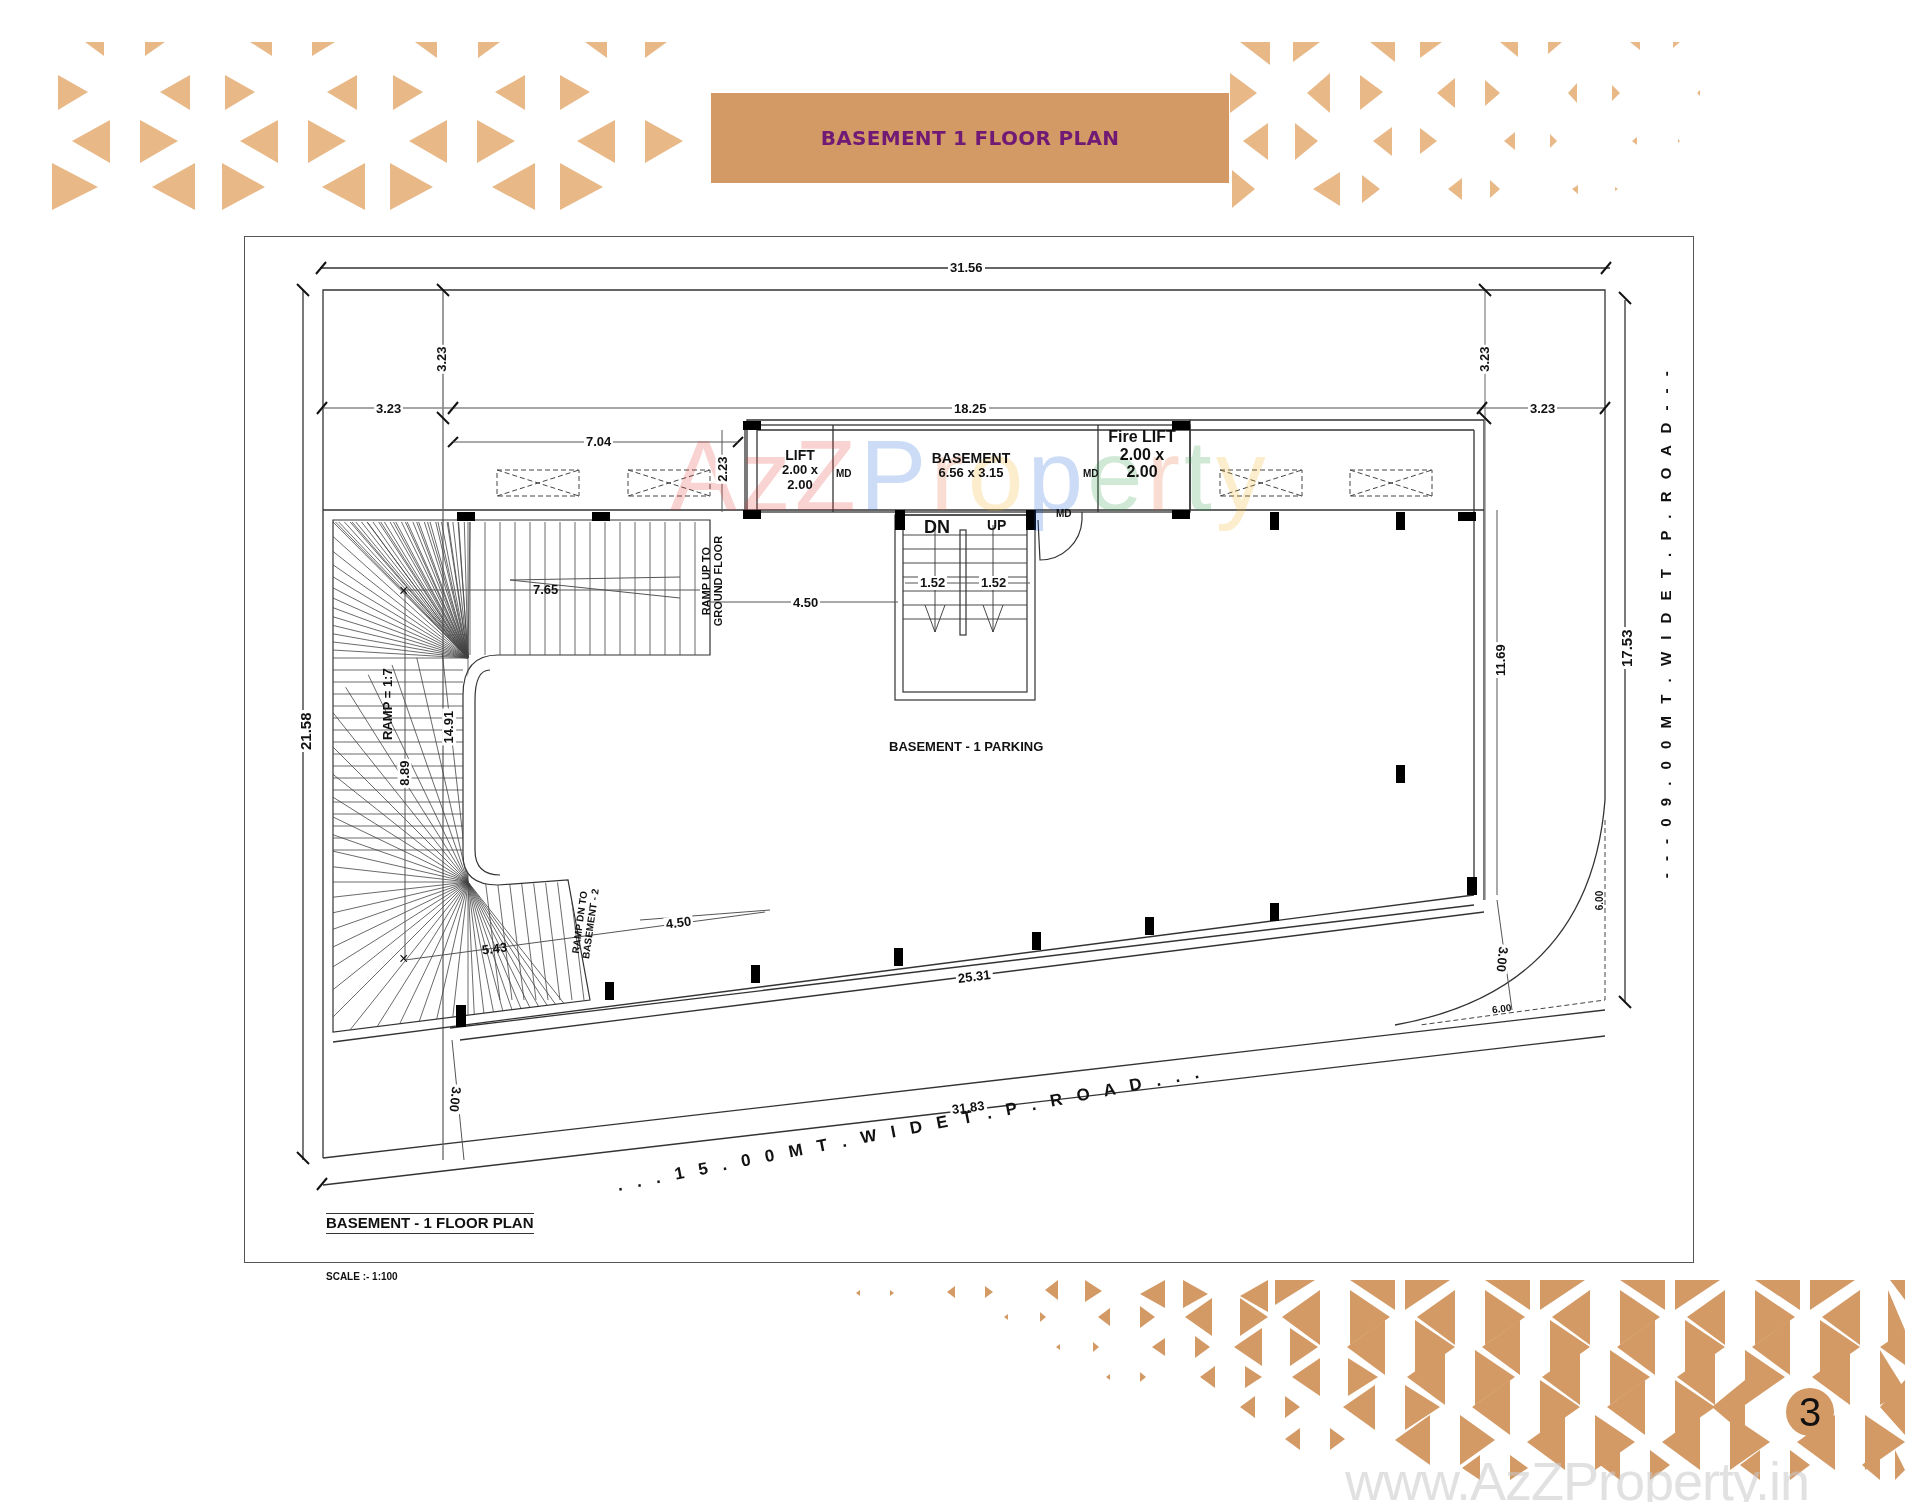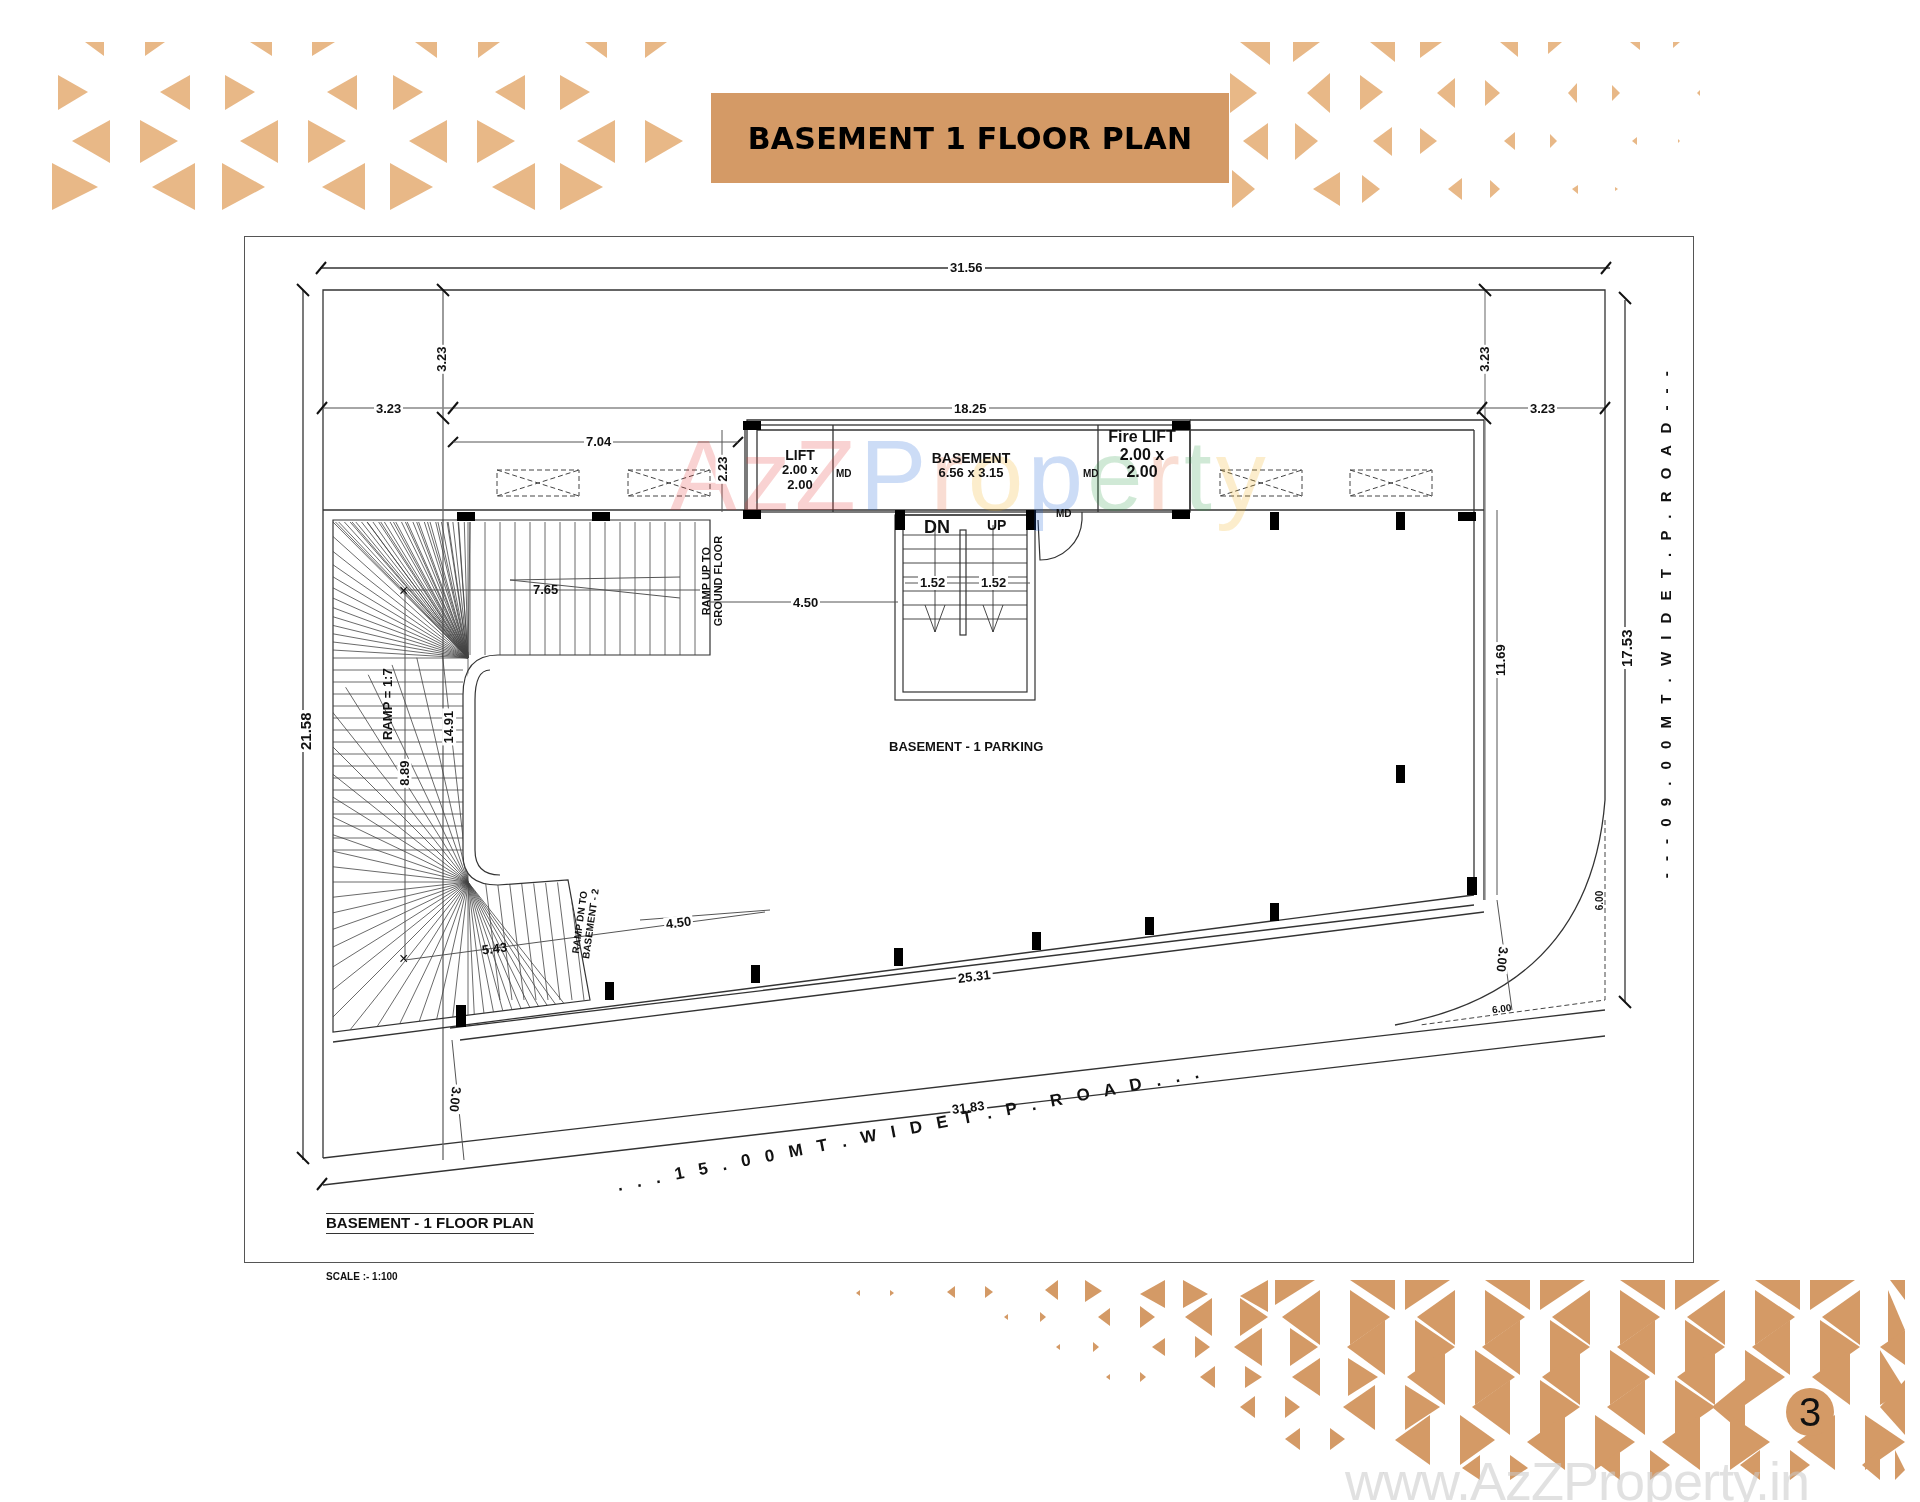--- a/index.html
+++ b/index.html
@@ -1,19 +1,19 @@
 <!DOCTYPE html>
 <html><head>
 <meta charset="utf-8">
 <style>
   html,body{margin:0;padding:0;background:#ffffff;}
   body{width:1920px;height:1502px;position:relative;overflow:hidden;font-family:"Liberation Sans",sans-serif;}
   .pattern{position:absolute;}
   .title-banner{position:absolute;left:711px;top:93px;width:518px;height:90px;background:#d49a66;display:flex;align-items:center;justify-content:center;}
-  .title-banner span{color:#000000;font-family:"DejaVu Sans",sans-serif;font-weight:bold;font-size:30px;letter-spacing:0.3px;}
+  .title-banner span{color:#701a75;font-family:"DejaVu Sans",sans-serif;font-weight:bold;font-size:20px;letter-spacing:0.3px;}
   .plan-frame{position:absolute;left:244px;top:236px;width:1450px;height:1027px;border:1.5px solid #555;box-sizing:border-box;background:#fff;}
   svg text{font-family:"Liberation Sans",sans-serif;}
   .page-num{position:absolute;left:1786px;top:1388px;width:48px;height:48px;border-radius:50%;background:#d49a66;display:flex;align-items:center;justify-content:center;font-size:40px;color:#111;font-family:"Liberation Sans",sans-serif;}
   .site-watermark{position:absolute;left:1345px;top:1450px;font-size:54px;color:rgba(200,200,200,0.55);font-family:"Liberation Sans",sans-serif;letter-spacing:-1px;}
   .plan-watermark{position:absolute;left:670px;top:418px;font-size:100px;font-weight:normal;opacity:0.22;font-family:"Liberation Sans",sans-serif;pointer-events:none;letter-spacing:4px;}
   .plan-watermark span{display:inline-block;}
 </style>
 </head>
 <body>
 

